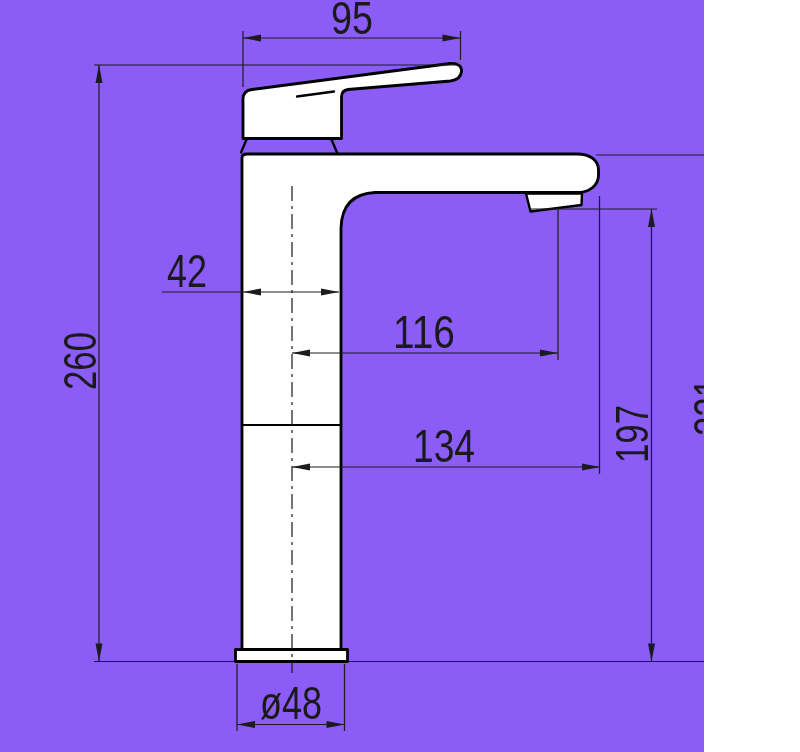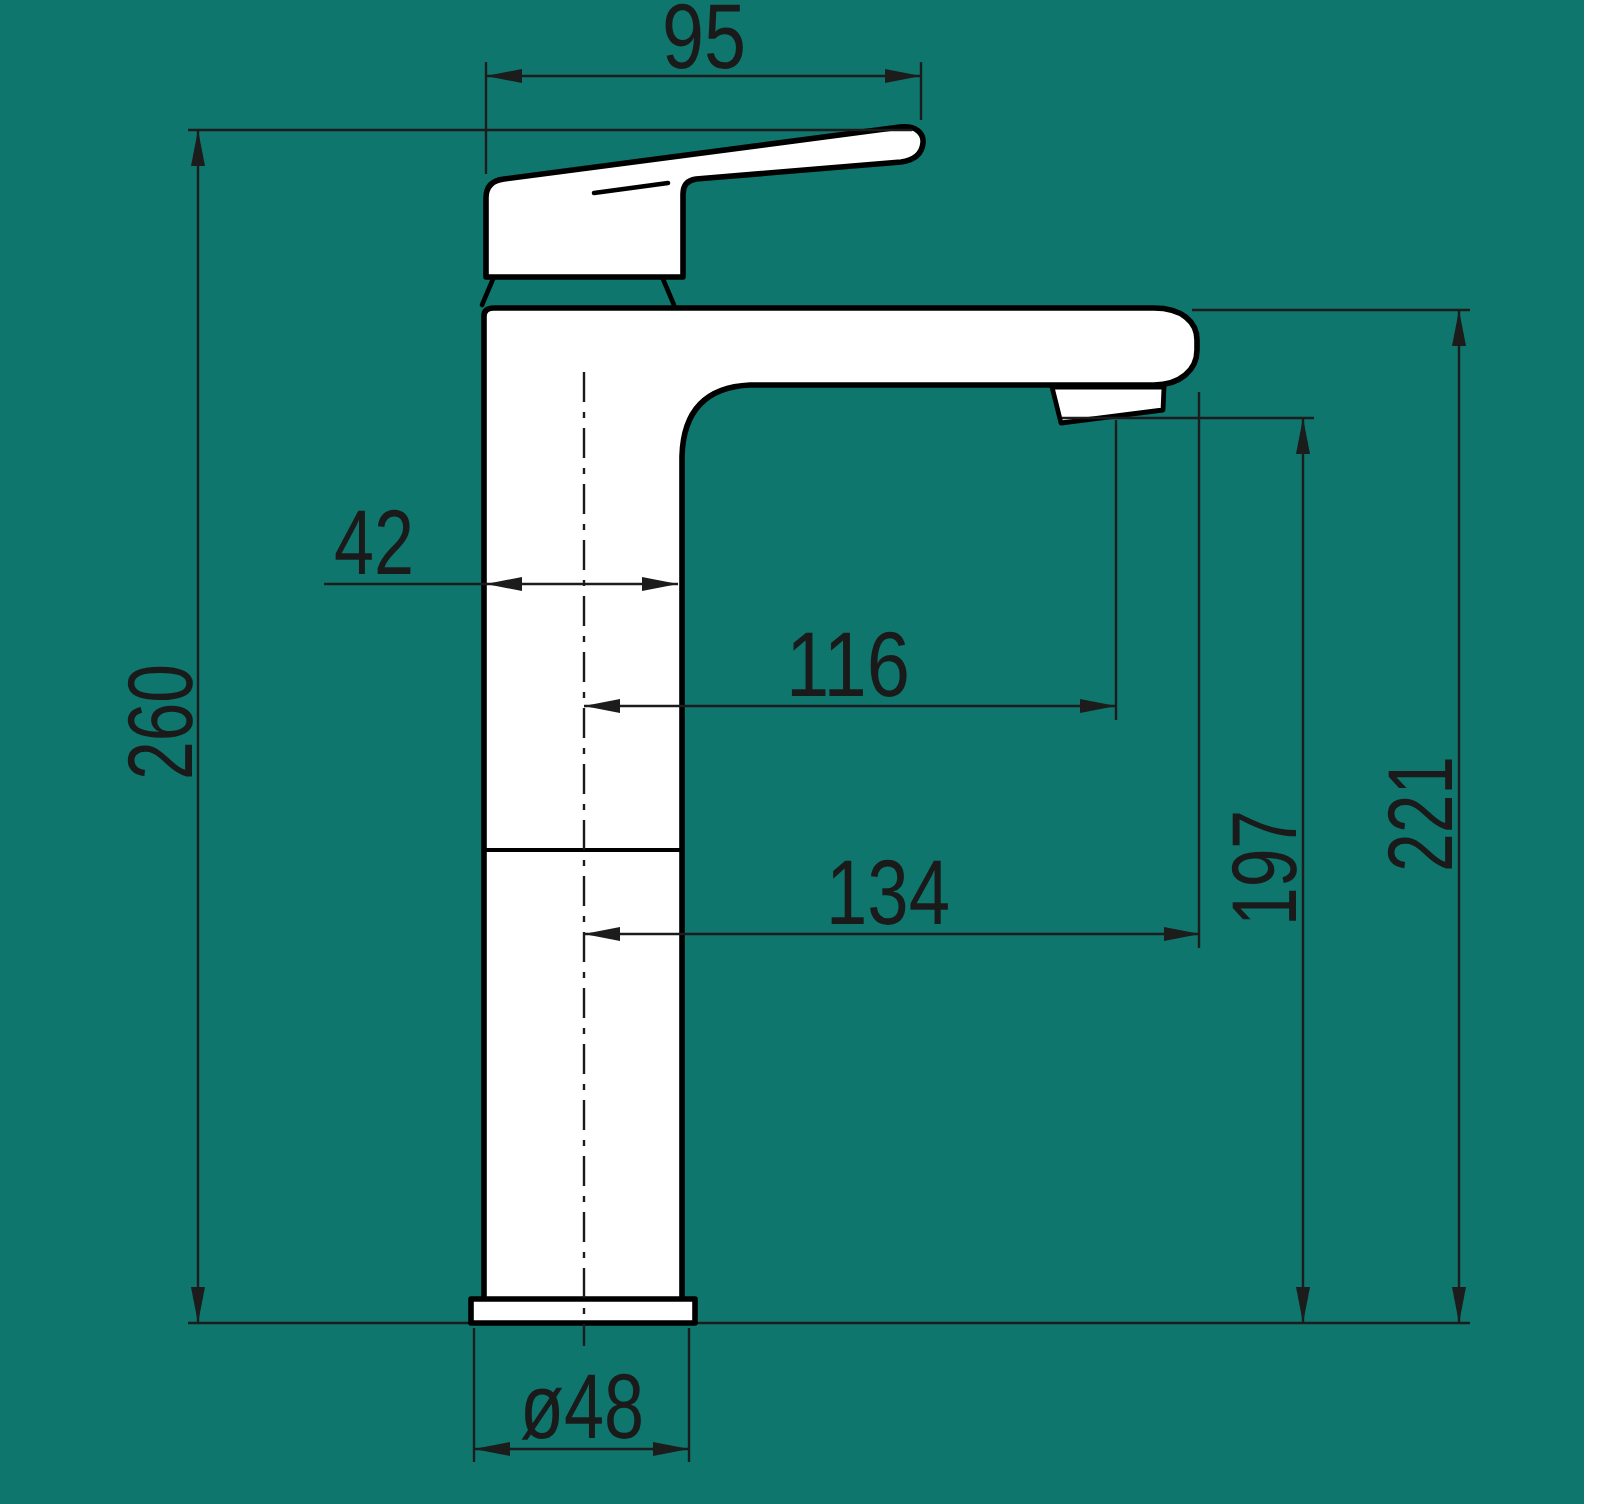--- a/index.html
+++ b/index.html
@@ -5,23 +5,23 @@
   html, body {
     margin: 0;
     padding: 0;
     background: #ffffff;
     width: 800px;
     height: 752px;
     font-family: "Liberation Sans", sans-serif;
   }
   #canvas-wrap {
     position: relative;
-    width: 792px;
+    width: 704px;
     height: 752px;
-    background: #0f766e;
+    background: #8b5cf6;
     overflow: hidden;
   }
   svg { display: block; }
   .outline {
     fill: #ffffff;
     stroke: #000000;
     stroke-width: 2.8;
     stroke-linejoin: round;
     stroke-linecap: round;
   }

